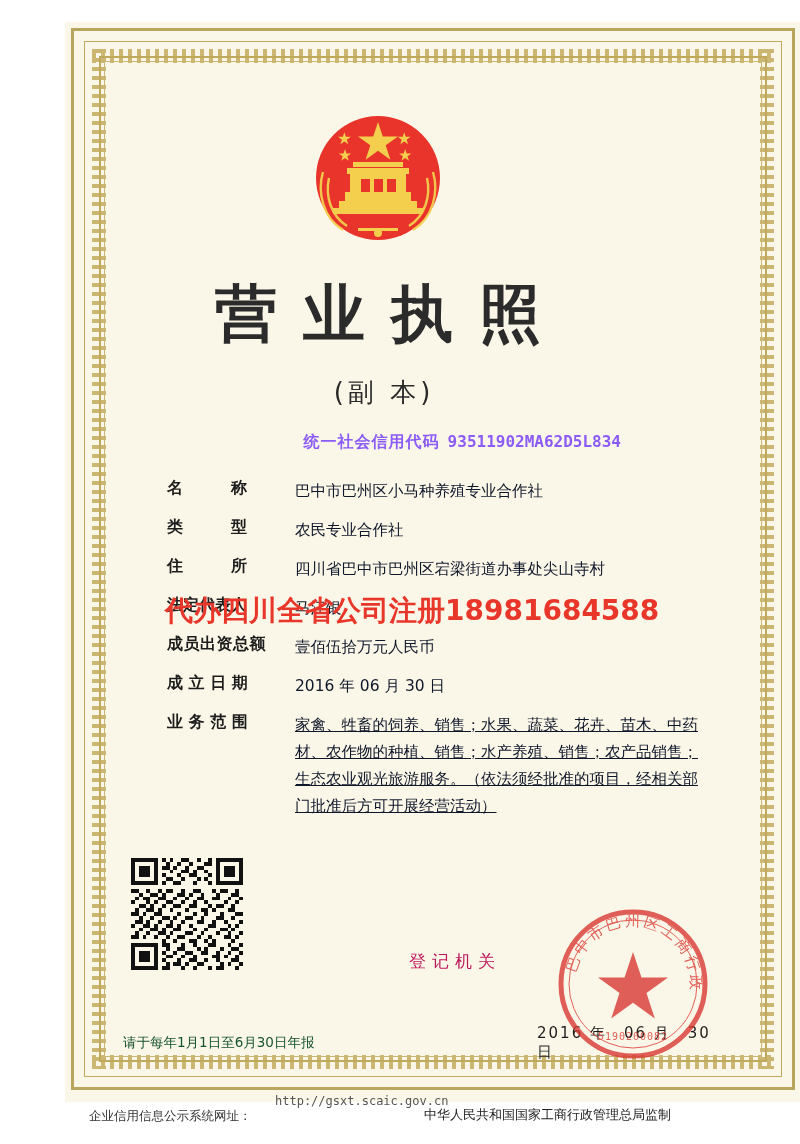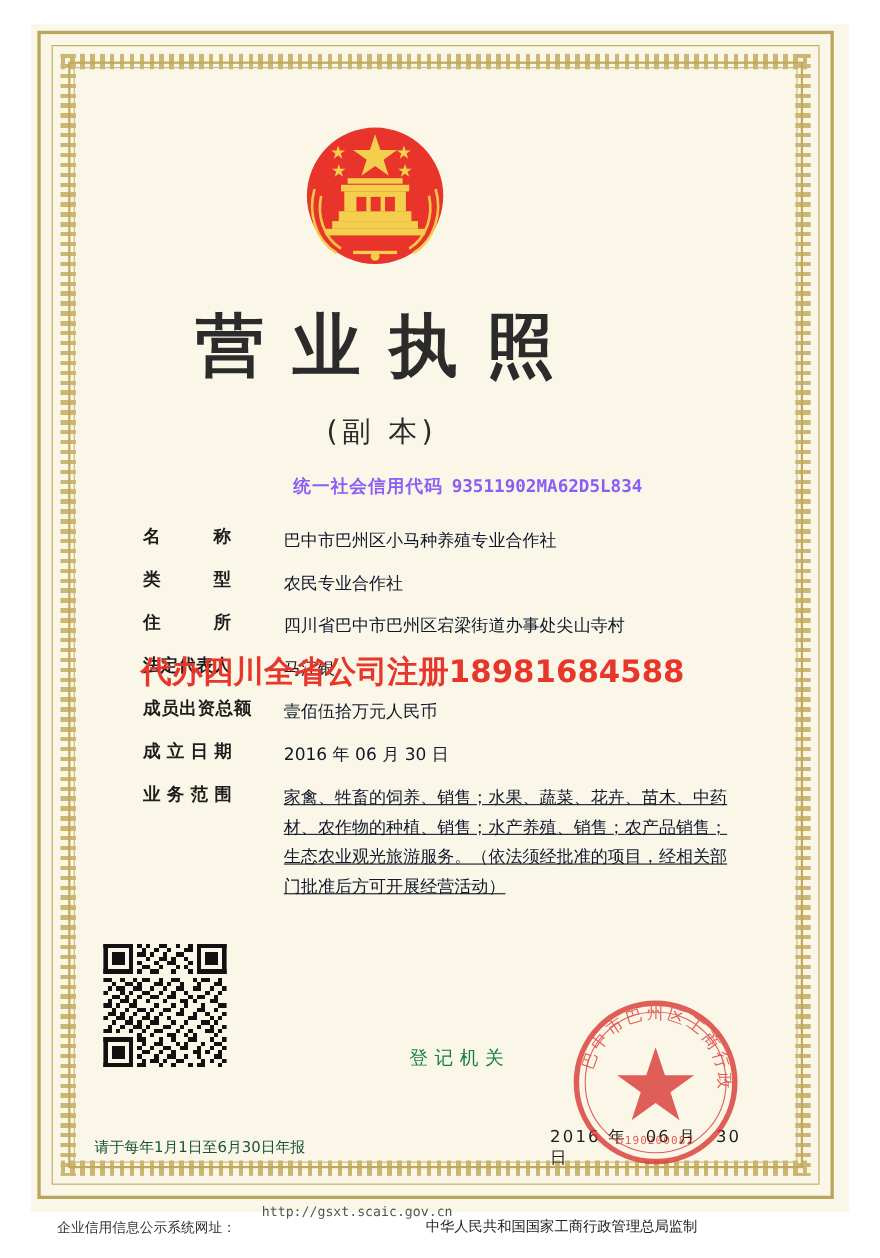--- a/index.html
+++ b/index.html
@@ -6,20 +6,21 @@
   body{
     width:800px;height:1144px;
     background:#ffffff;
     font-family:"Liberation Serif",serif;
     overflow:hidden;
   }
   .page{
     position:relative;
     width:682px;height:1144px;
     background:#ffffff;
+    margin-left:37px;
   }
   
   .cert{
     position:absolute;
     left:28px;top:22px;
     width:744px;height:1080px;
     background:#fbf7e8;
   }
   
   .frame-outer{
@@ -161,21 +162,21 @@
     left:94px;top:858px;
     width:112px;height:112px;
   }
 
   .registry{
     position:absolute;
     left:372px;top:950px;
     font-family:Liberation Mono, monospace;
     font-size:17px;
     letter-spacing:6px;
-    color:#15803d;
+    color:#be185d;
   }
   .date-line{
     position:absolute;
     left:500px;top:1024px;
     font-family:"DejaVu Sans",sans-serif;
     font-size:15px;
     color:#1d1d1d;
     letter-spacing:2px;
   }
   .annual{

